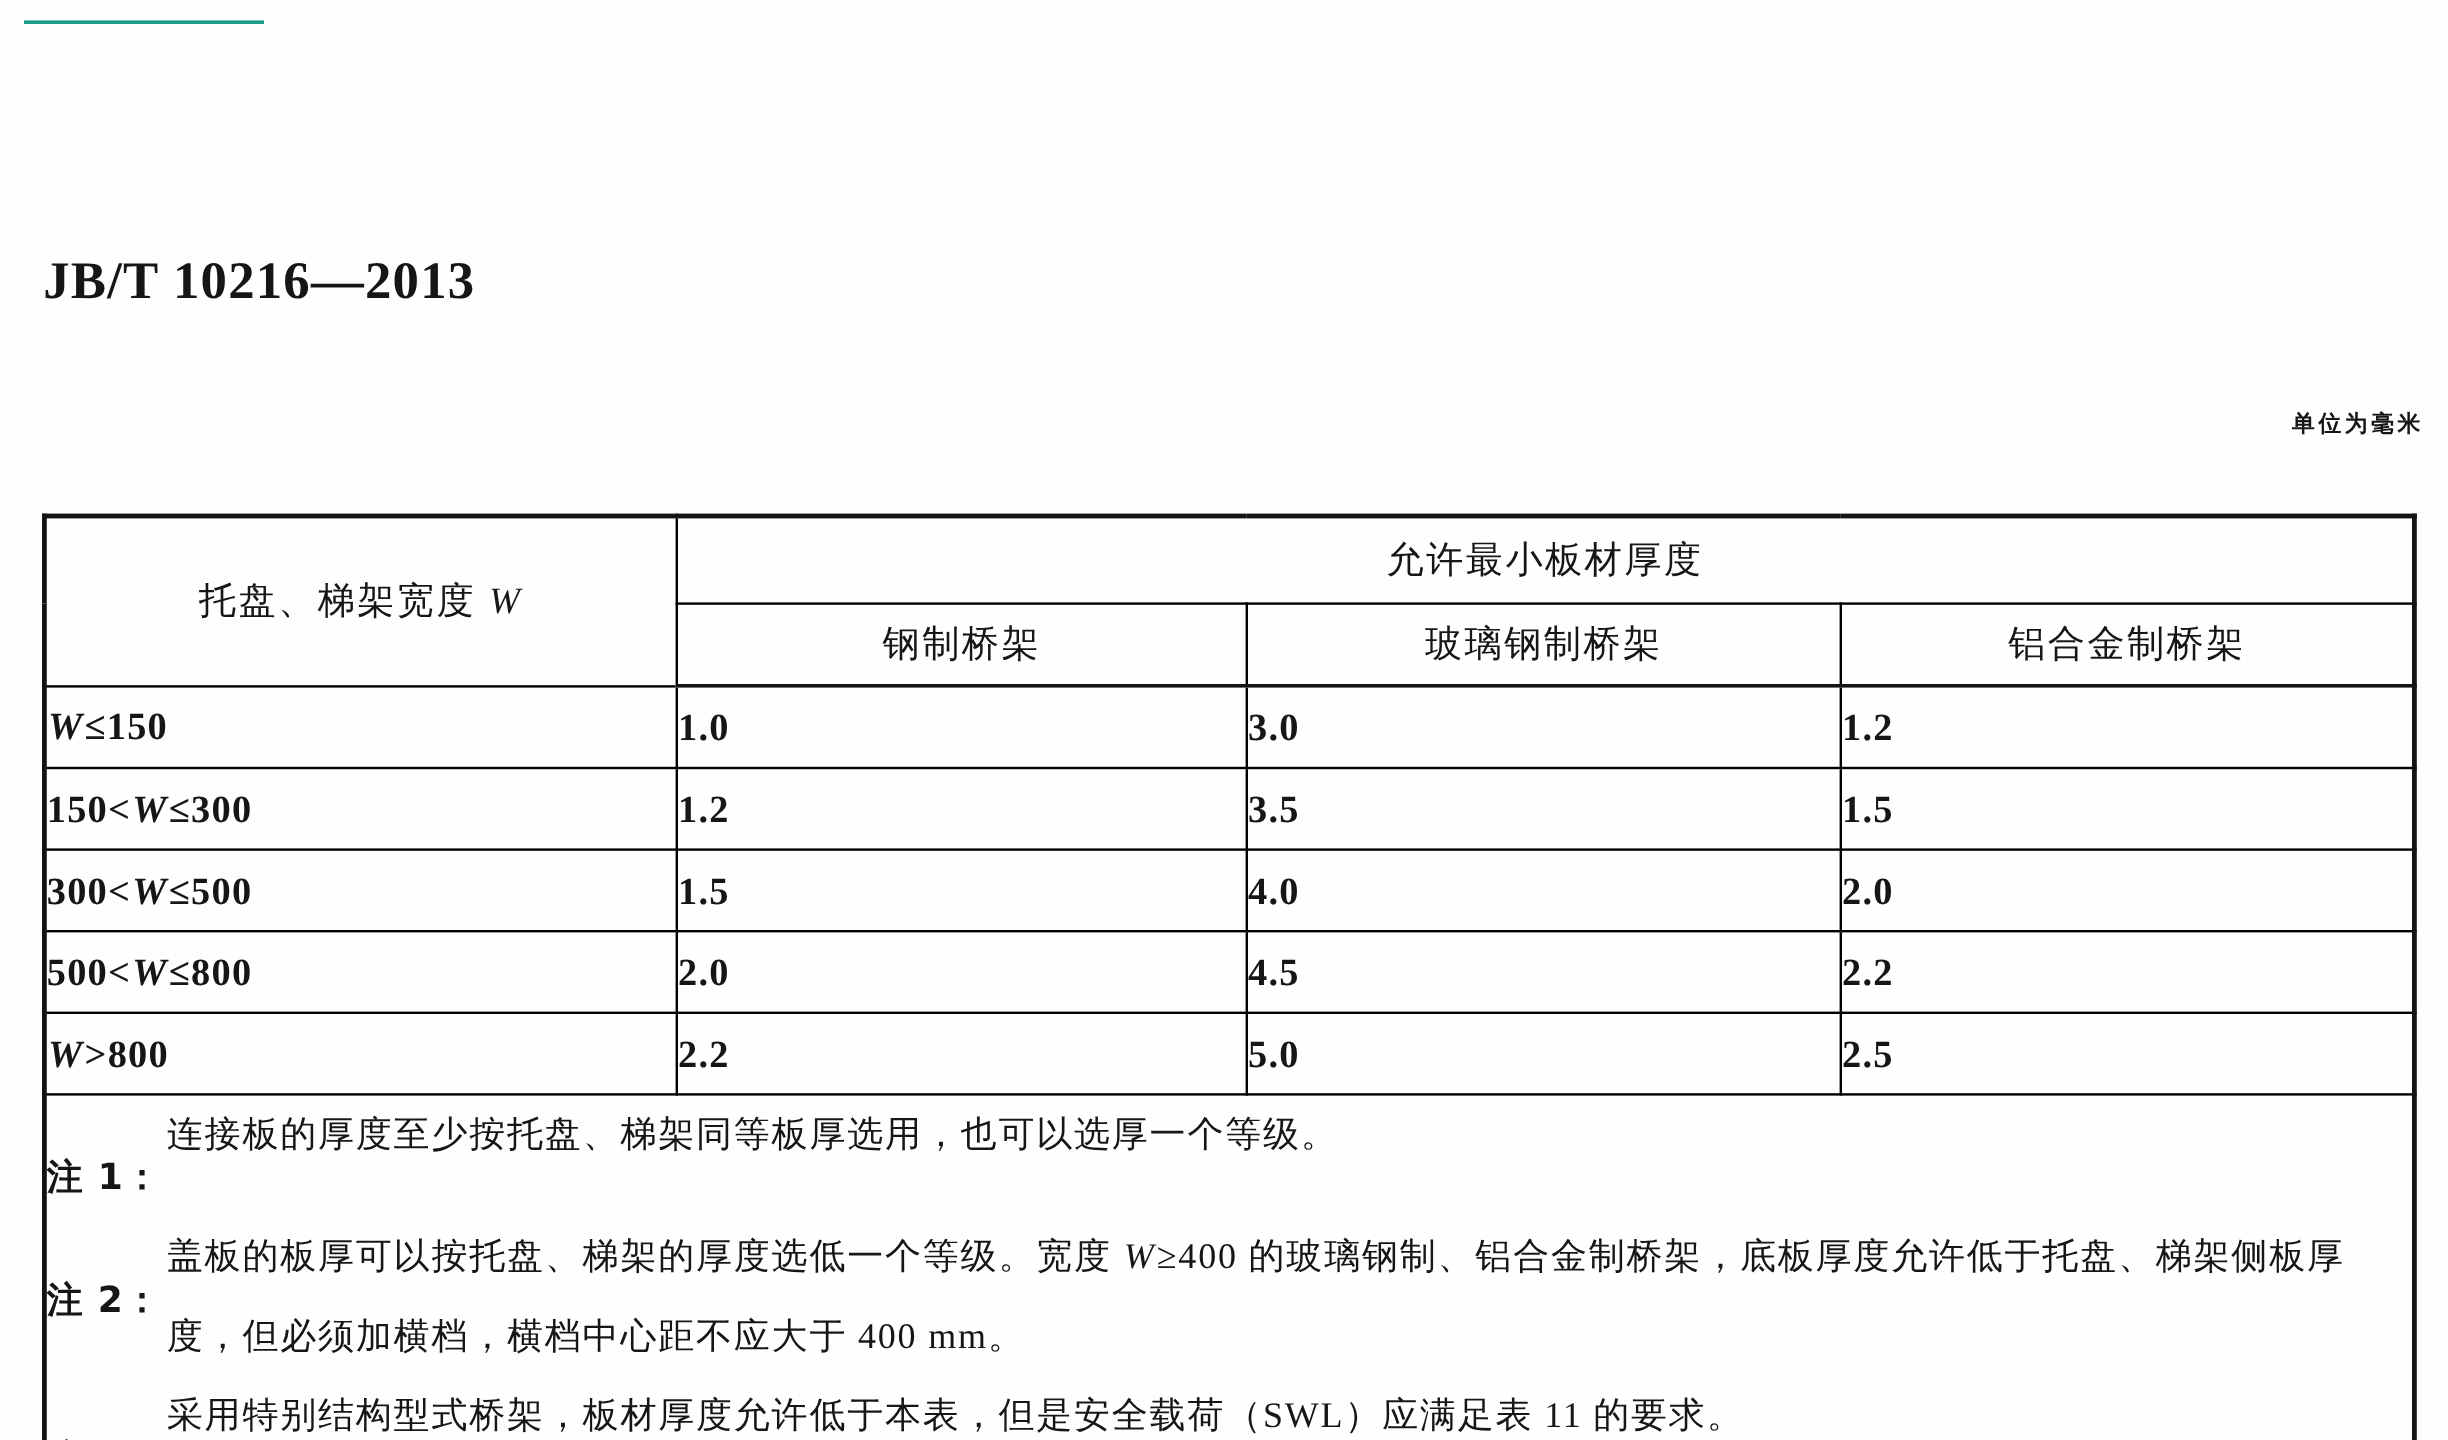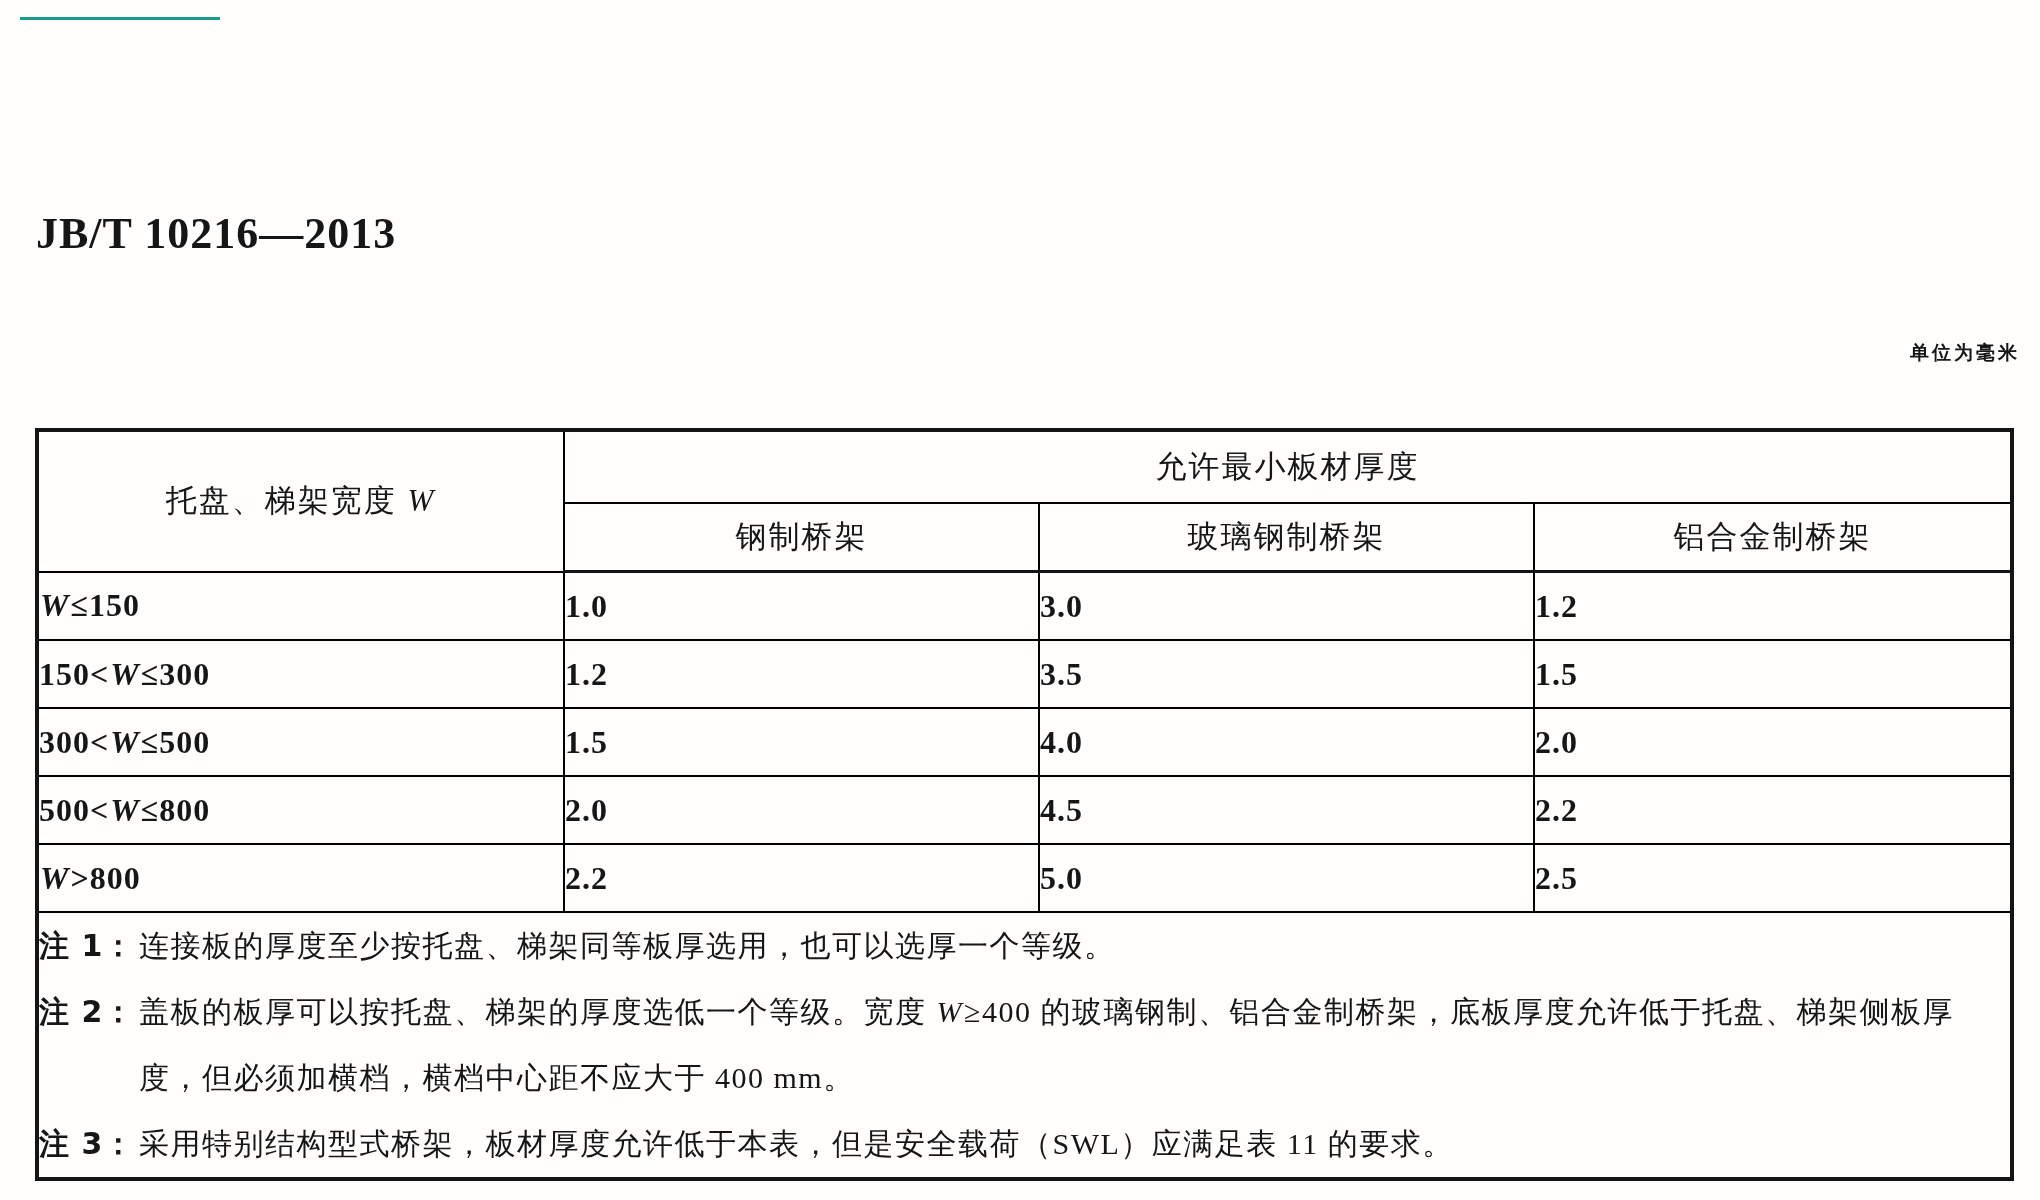--- a/index.html
+++ b/index.html
@@ -46,21 +46,21 @@
   tr.sub-row th{height:66px;border-bottom:3px solid #141414;}
   tr.data-row td{height:66px;font-size:32px;letter-spacing:1px;font-weight:bold;}
   tr.data-row:last-of-type td{border-bottom:3px solid #141414;}
   td.num{font-family:"Liberation Serif","DejaVu Serif",serif;}
   .wexpr i{font-family:"Liberation Serif","DejaVu Serif",serif;font-style:italic;padding:0 1px;}
   
   td.notes{padding:14px 24px 8px 72px;text-align:left;vertical-align:top;}
   .note{display:flex;align-items:flex-start;font-size:30px;line-height:66px;letter-spacing:1.5px;}
   .note-label{
     flex:0 0 100px;font-family:"DejaVu Sans","Liberation Sans",sans-serif;
-    font-weight:700;white-space:nowrap;letter-spacing:1px;
+    font-weight:700;white-space:nowrap;letter-spacing:1px;margin-top:36px;
   }
   .note-text{flex:1;}
   :root{--teal:#1a9b8c;--orange:#e55a1a;}
 </style>
 </head>
 <body>
 
 <div class="page">
 
   <div class="logo">

